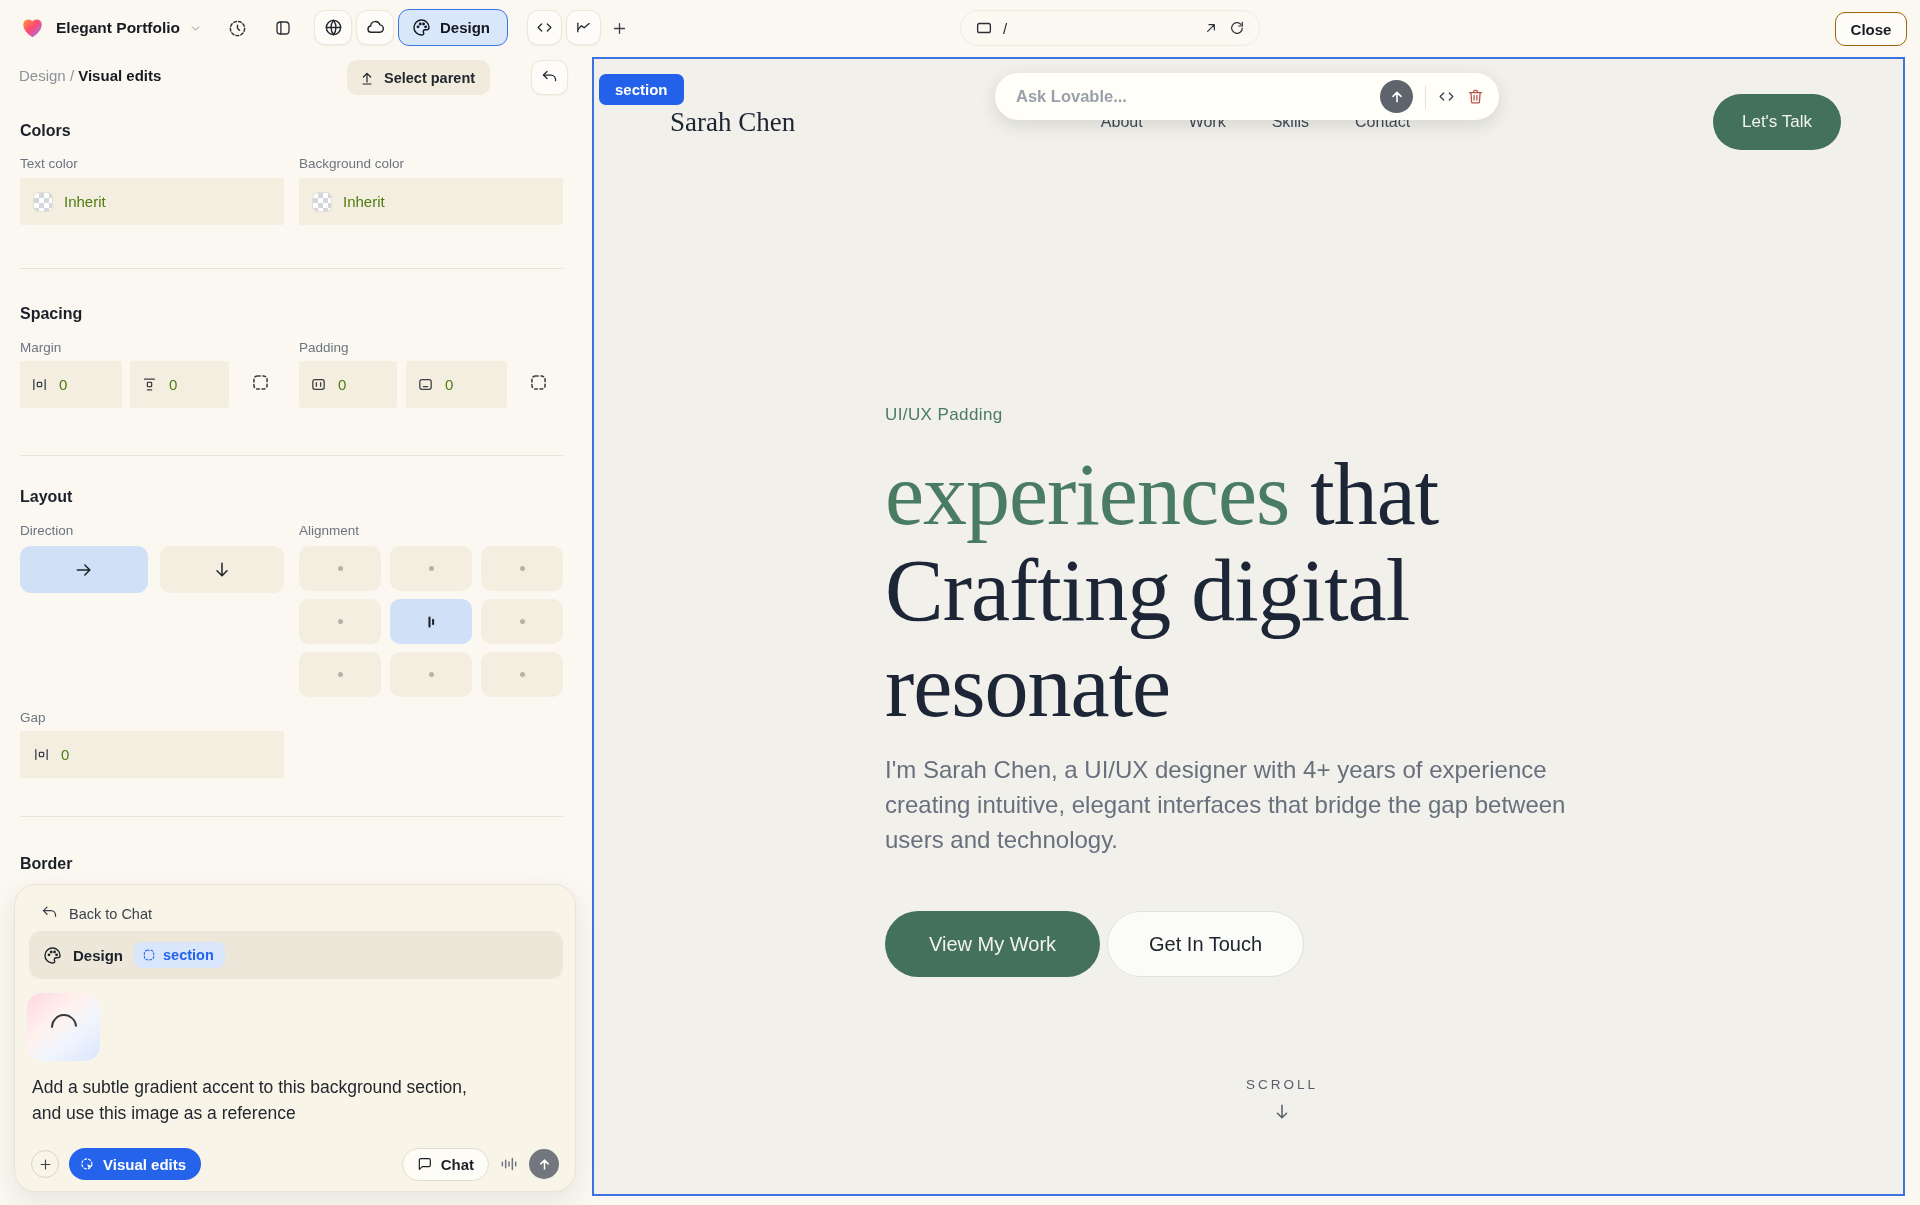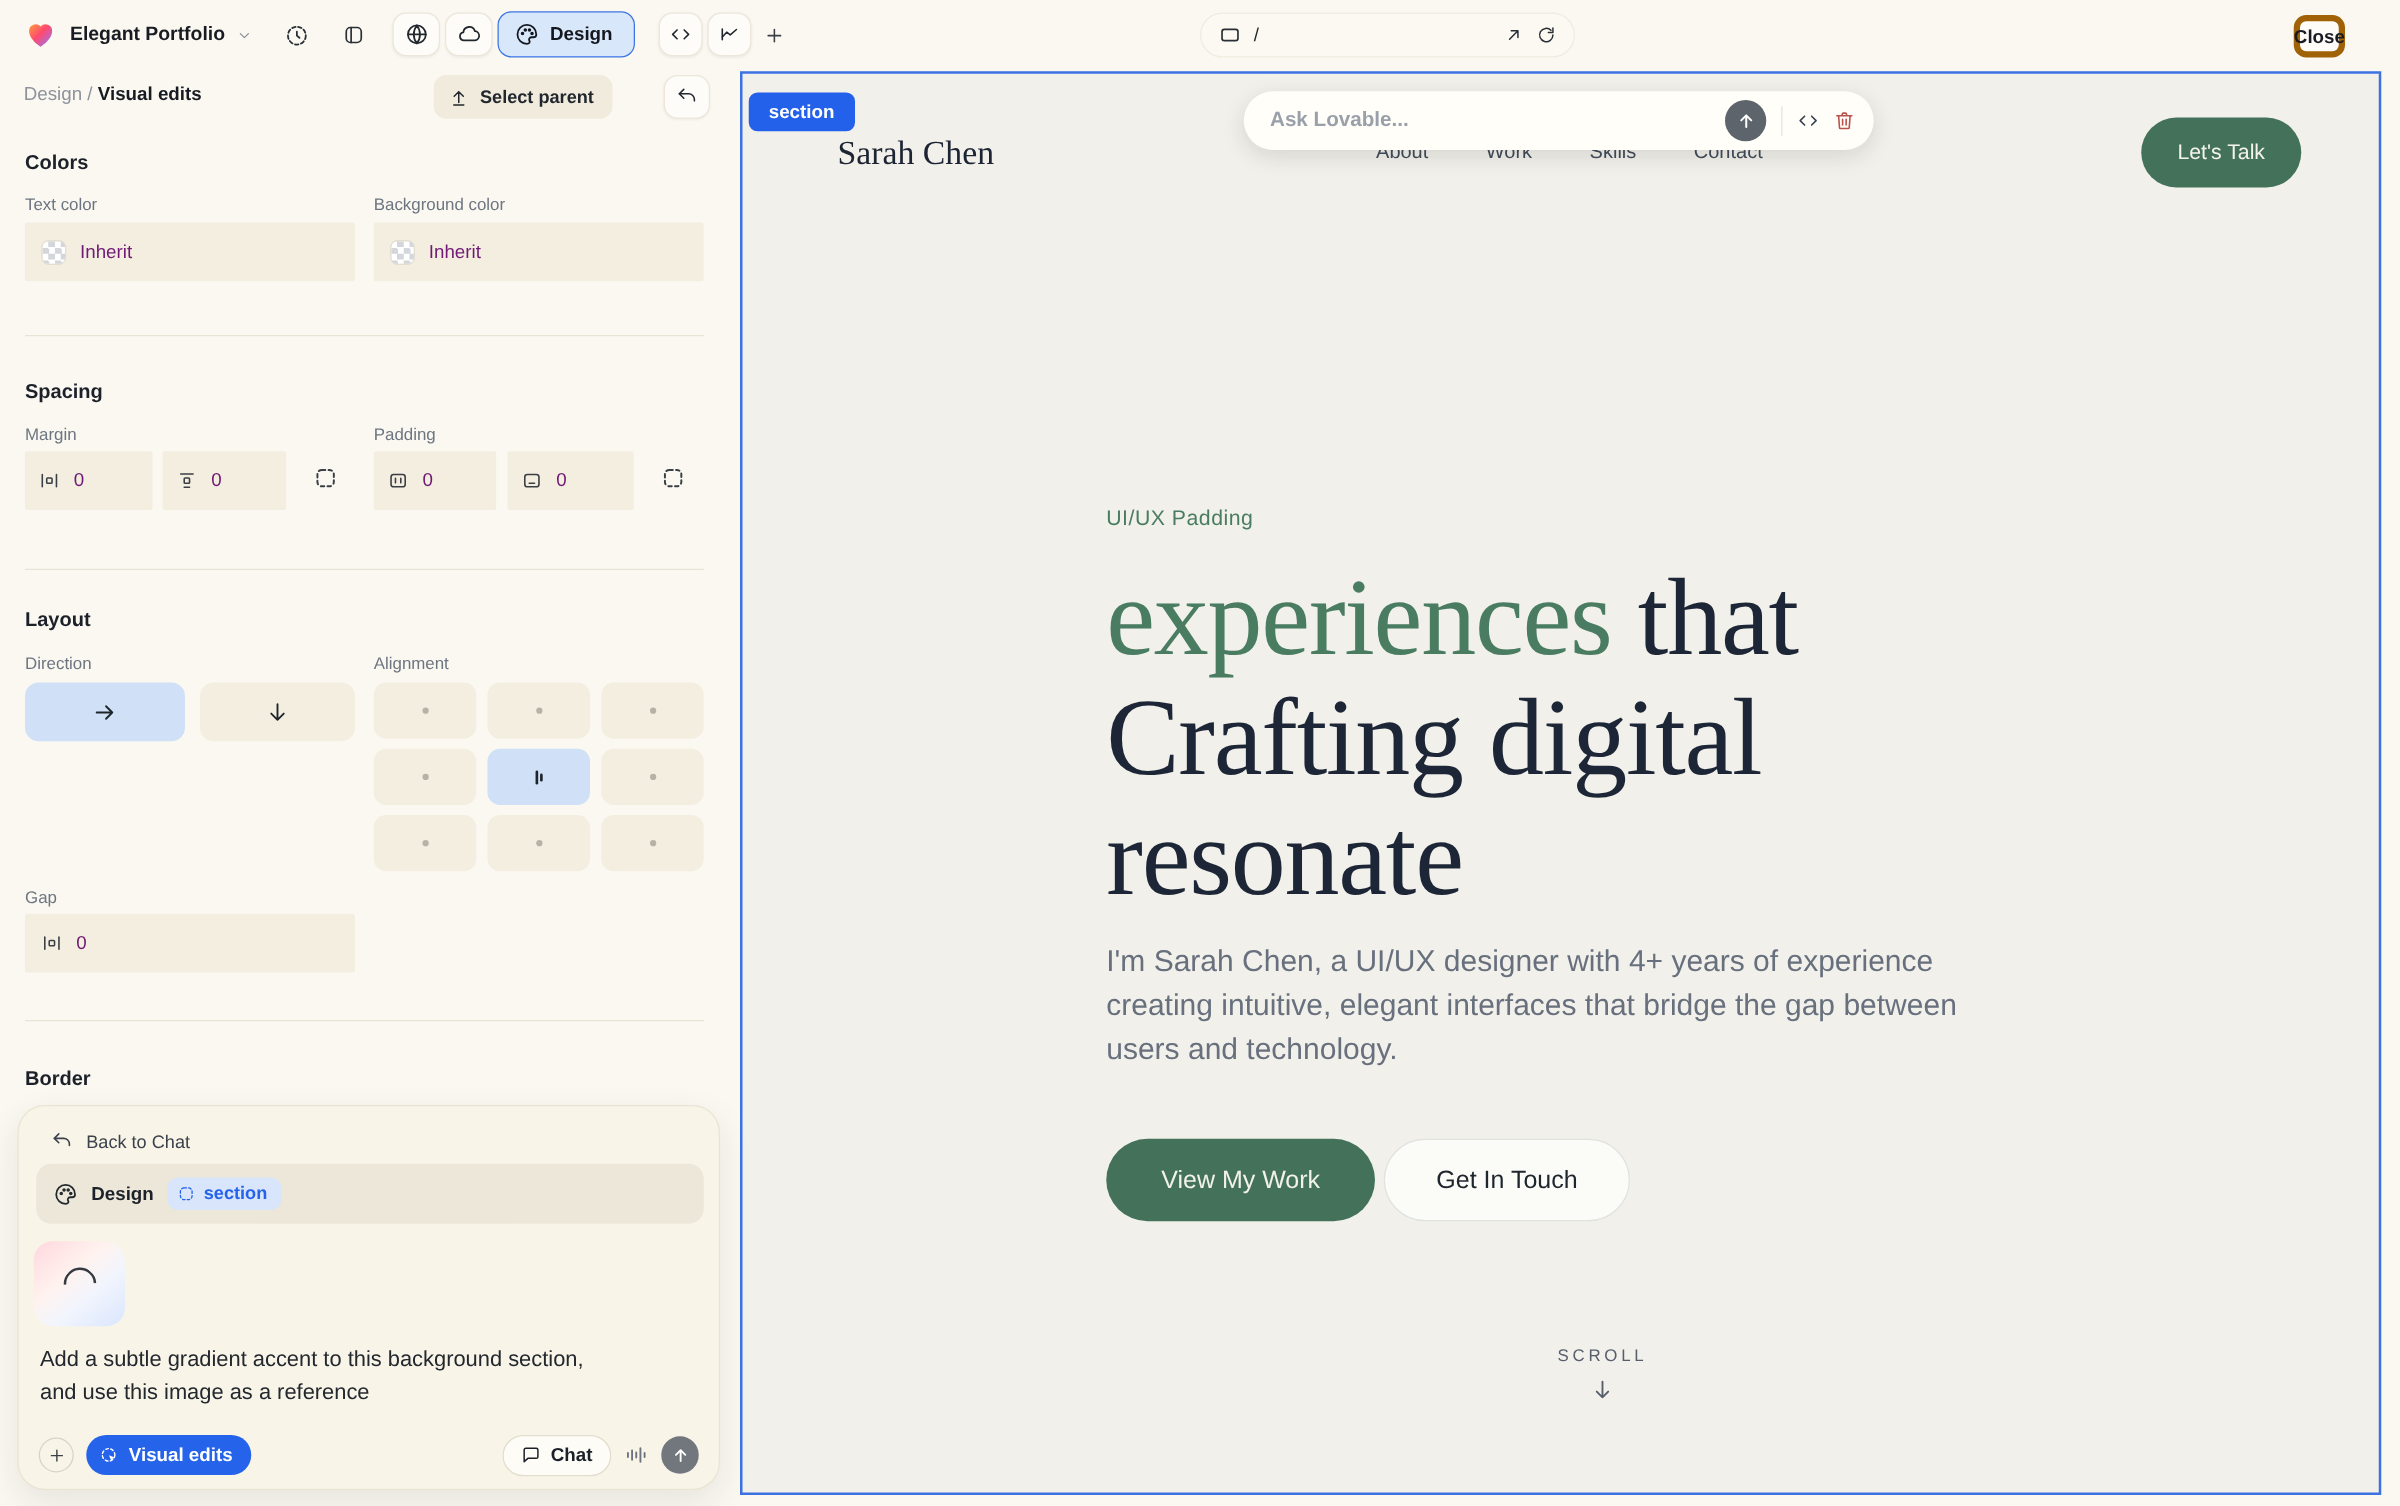--- a/index.html
+++ b/index.html
@@ -15,31 +15,31 @@
   .proj { position:absolute; left:56px; top:0; height:56px; display:flex; align-items:center; gap:9px; font-size:15.5px; font-weight:700; color:#181c22; cursor:pointer; }
   .proj .chev { color:#8a8f98; }
   .tb-ic { position:absolute; top:0; height:56px; display:flex; align-items:center; color:#2a2f36; cursor:pointer; }
   .ibtn { display:flex; align-items:center; justify-content:center; background:#fdfcf8; border:1px solid #ece7da; border-radius:11px; box-shadow:0 1px 2px rgba(0,0,0,.05); color:#23282f; cursor:pointer; }
   .tb-btn { position:absolute; top:10px; width:38px; height:35px; }
   .design-btn { position:absolute; left:398px; top:9px; height:37px; padding:0 17px 0 13px; display:flex; align-items:center; gap:9px; background:#d9e7fa; border:1.5px solid #3b74e4; border-radius:11px; font-size:15px; font-weight:700; color:#14181e; cursor:pointer; }
   .plus-ic { position:absolute; left:611px; top:0; height:56px; display:flex; align-items:center; color:#3a3f45; cursor:pointer; }
   .urlbar { position:absolute; left:960px; top:10px; width:300px; height:36px; background:#fbf9f2; border:1px solid #f0ebdf; border-radius:18px; display:flex; align-items:center; padding:0 14px; gap:10px; color:#2a2f36; }
   .urlbar .path { flex:0 0 auto; font-size:15px; color:#23282f; }
   .urlbar .sp { flex:1; }
-  .close-btn { position:absolute; left:1835px; top:12px; width:41px; height:34px; display:flex; align-items:center; justify-content:center; background:#fdfcf8; border:5px solid #a16207; border-radius:10px; font-size:15px; font-weight:600; color:#181c22; cursor:pointer; }
+  .close-btn { position:absolute; left:1835px; top:12px; width:72px; height:34px; display:flex; align-items:center; justify-content:center; background:#fdfcf8; border:1px solid #a16207; border-radius:10px; font-size:15px; font-weight:600; color:#181c22; cursor:pointer; }
 
   
   .panel { position:absolute; left:0; top:56px; width:592px; height:1149px;padding-left:36px; }
   .crumb { position:absolute; left:19px; top:11px; font-size:15px; font-weight:700; color:#171b21; }
   .crumb .dim { color:#8d929b; font-weight:500; }
   .sel-parent { position:absolute; left:347px; top:4px; height:35px; padding:0 15px 0 12px; display:flex; align-items:center; gap:9px; background:#f1ebdd; border-radius:10px; font-size:14.5px; font-weight:600; color:#22272e; cursor:pointer; }
   .undo-btn { position:absolute; left:531px; top:4px; width:37px; height:35px; }
   .sec-h { position:absolute; left:20px; font-size:16px; font-weight:700; color:#1c2129; }
   .lbl { position:absolute; font-size:13.5px; color:#6d7580; }
-  .inp { position:absolute; height:47px; background:#f4eee1; border-radius:2px; display:flex; align-items:center; gap:11px; padding:0 13px; font-size:15px; font-weight:500; color:#701a75; cursor:text; }
+  .inp { position:absolute; height:47px; background:#f4eee1; border-radius:2px; display:flex; align-items:center; gap:11px; padding:0 13px; font-size:15px; font-weight:500; color:#4d7c0f; cursor:text; }
   .inp .micon { color:#3a3f45; flex:0 0 auto; }
   .swatch { width:20px; height:20px; border-radius:6px; border:1px solid #e3ded2;
             background-image:conic-gradient(#d3d6da 25%, #ffffff 25% 50%, #d3d6da 50% 75%, #ffffff 75%);
             background-size:10px 10px; }
   .divider { position:absolute; left:20px; width:543px; height:1px; background:#e8e3d5; }
   .dash-link { position:absolute; color:#3a3f45; cursor:pointer; }
   .dirbtn { position:absolute; top:490px; height:47px; display:flex; align-items:center; justify-content:center; background:#f4eee1; border-radius:11px; color:#1f242b; cursor:pointer; }
   .dirbtn.sel { background:#cfe0f7; }
   .align-grid { position:absolute; left:299px; top:490px; width:264px; display:grid; grid-template-columns:repeat(3,82px); grid-auto-rows:45px; gap:8px 9px; }
   .acell { background:#f4eee1; border-radius:10px; display:flex; align-items:center; justify-content:center; cursor:pointer; }

